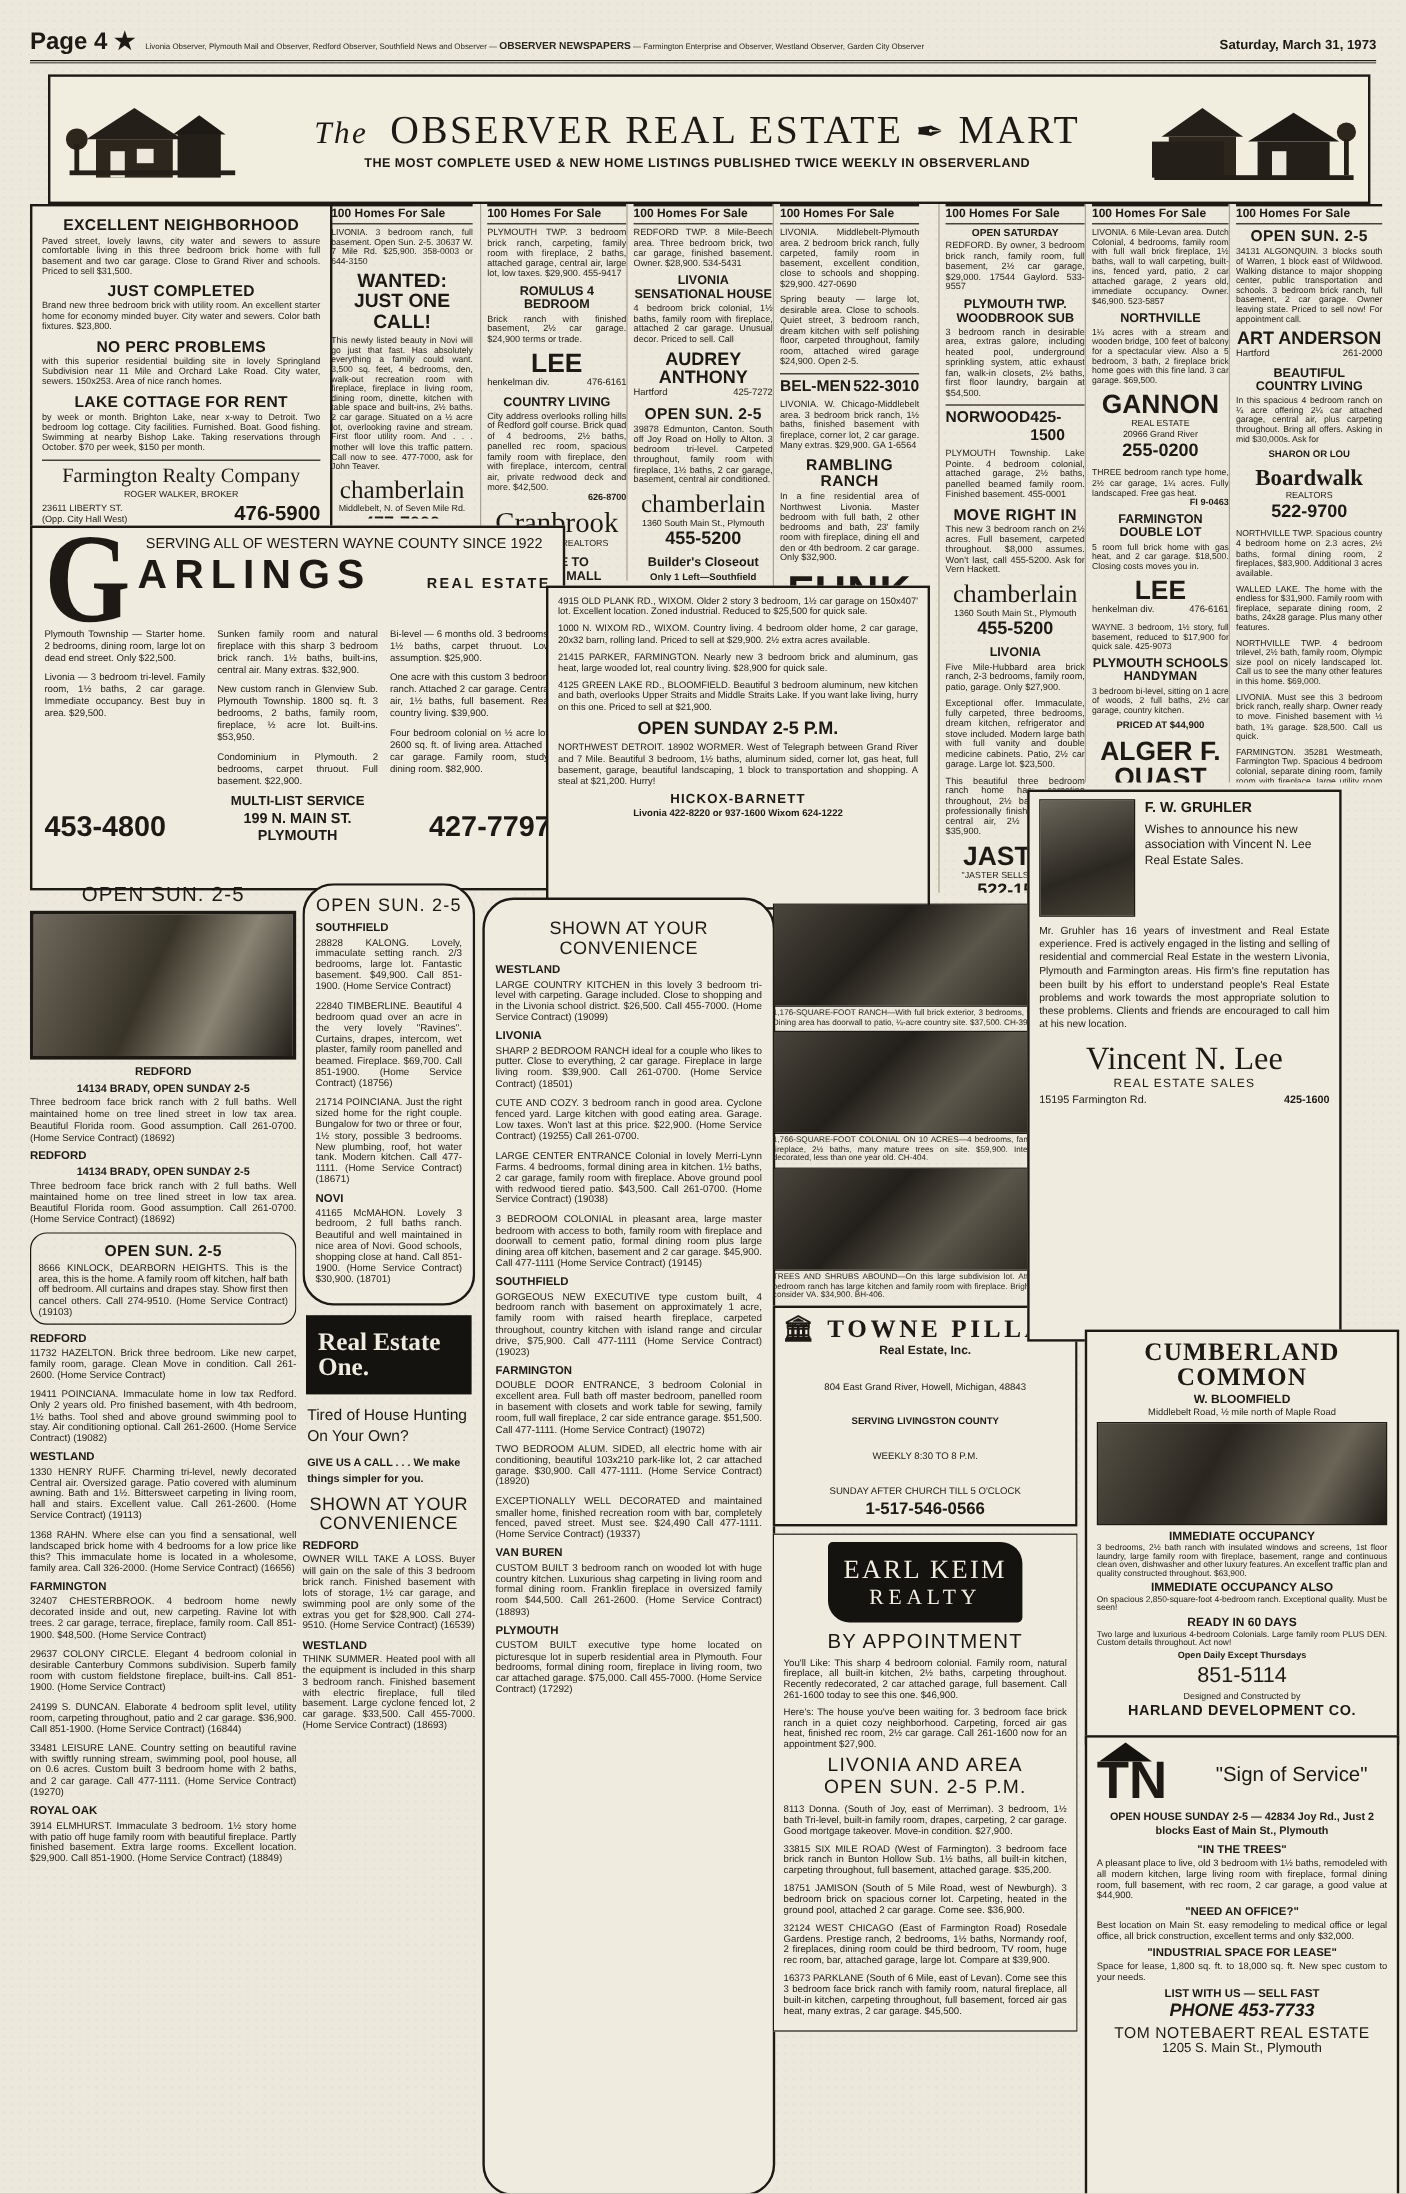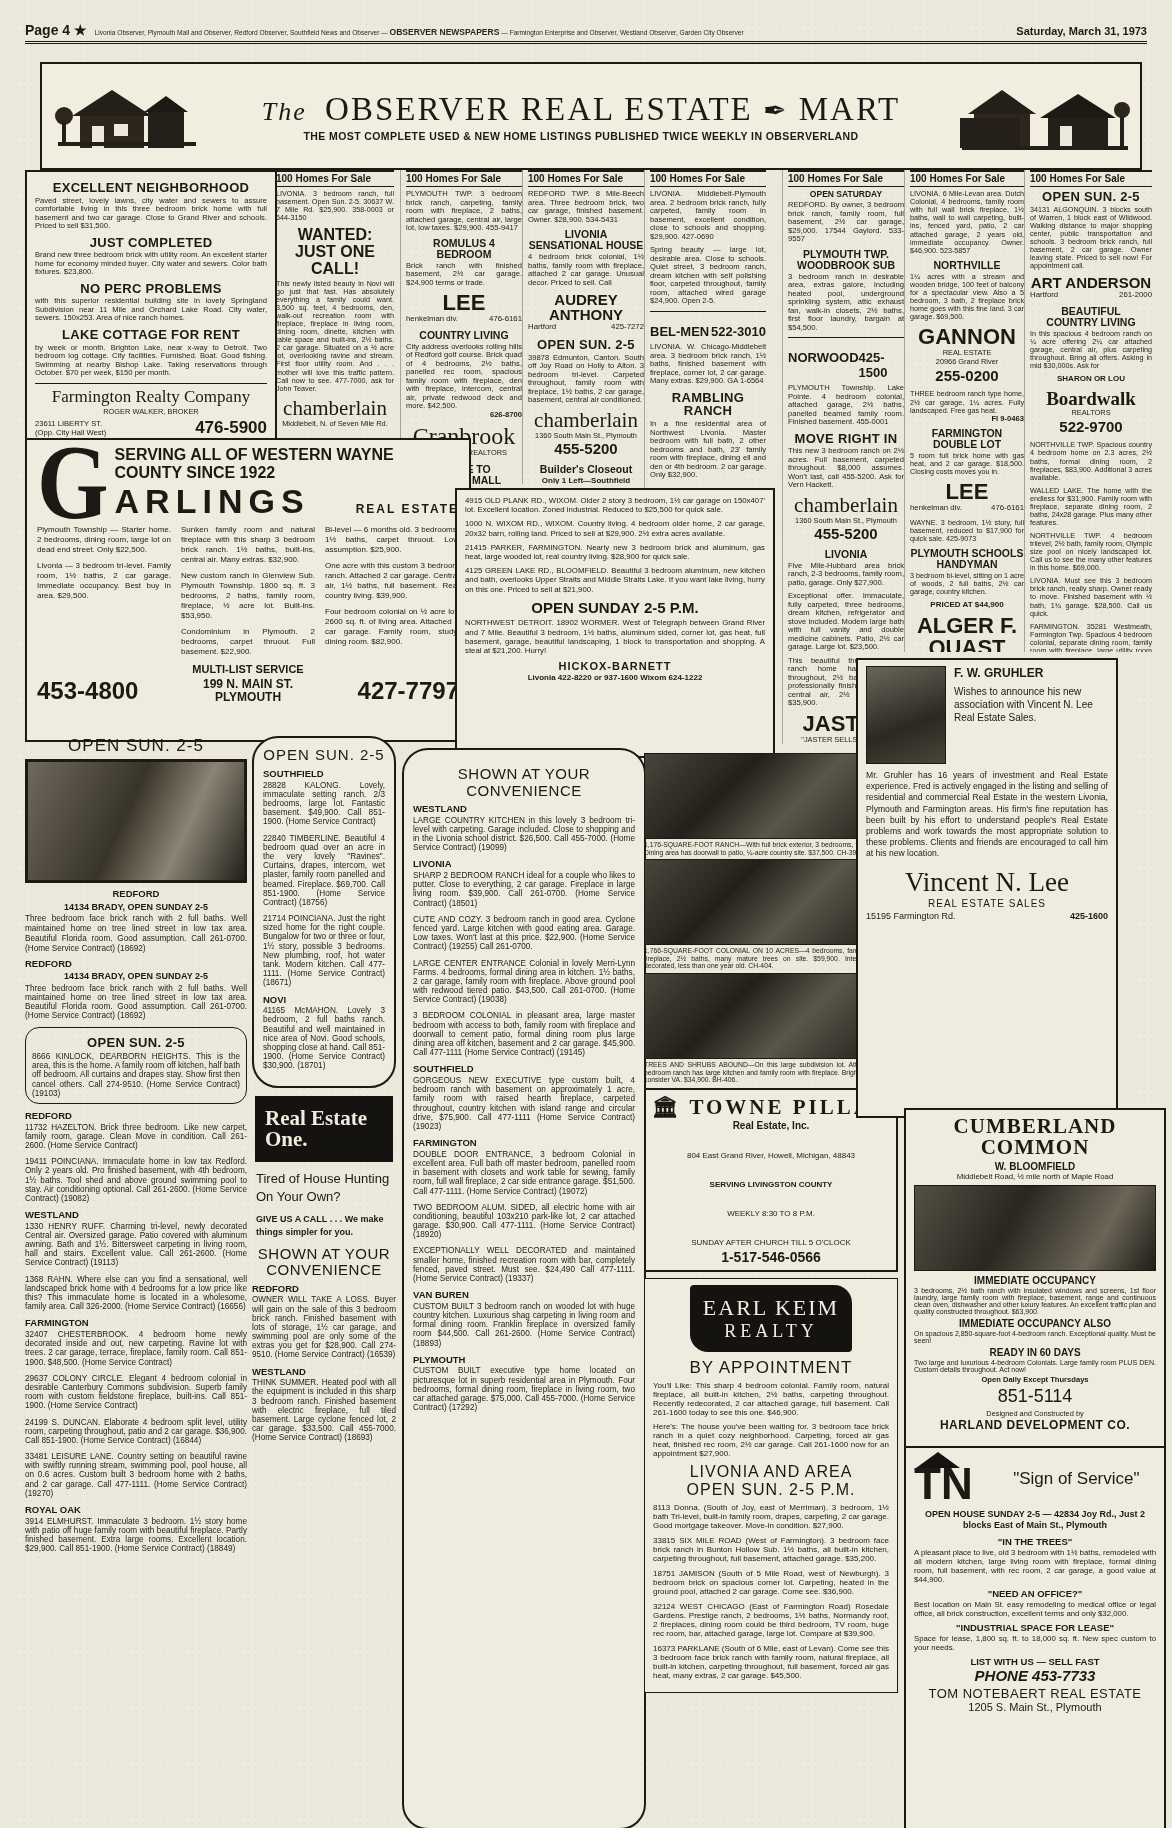--- a/index.html
+++ b/index.html
@@ -2,21 +2,21 @@
 <html><head>
 <meta charset="utf-8">
 <style>
   html,body{margin:0;padding:0;background:#c9c4b6;}
   .page{position:relative;width:1172px;height:1828px;background:#ece8db;color:#1d1a15;
         font-family:"Liberation Sans",sans-serif;overflow:hidden;
         background-image:radial-gradient(rgba(120,110,90,.06) 1px, transparent 1px);background-size:7px 7px;}
   .box{position:absolute;overflow:hidden;}
   
   .phead{display:flex;align-items:baseline;gap:8px;border-bottom:3px double #1d1a15;padding-bottom:3px;}
-  .phead .pg{font-weight:bold;font-size:14px;white-space:nowrap;}
+  .phead .pg{font-weight:bold;font-size:20px;white-space:nowrap;}
   .phead .papers{font-size:6.6px;white-space:nowrap;overflow:hidden;flex:1;color:#2a261f;}
   .phead .papers b{font-size:8.5px;}
   .phead .date{font-size:11px;font-weight:bold;white-space:nowrap;}
   
   .mast{border:2px solid #1d1a15;background:#f1eddf;display:flex;align-items:center;padding:4px 10px;gap:10px;}
   .mast .mid{flex:1;text-align:center;}
   .mtitle{font-family:"Liberation Serif",serif;font-size:33px;letter-spacing:2px;font-weight:normal;white-space:nowrap;}
   .mtitle .the{font-style:italic;font-size:26px;margin-right:8px;}
   .mtag{font-size:10.5px;font-weight:bold;letter-spacing:.4px;margin-top:2px;}
   .sketch{flex:0 0 auto;}
@@ -38,36 +38,36 @@
   .agency{text-align:center;margin:4px 0 6px;}
   .agname{font-weight:bold;font-size:15px;line-height:1;}
   .agname.lc{font-family:"Liberation Serif",serif;font-weight:normal;font-size:21px;}
   .agname.lcbig{font-family:"Liberation Serif",serif;font-weight:normal;font-size:24px;}
   .agname.serifbold{font-family:"Liberation Serif",serif;font-weight:bold;font-size:19px;}
   .agname.huge{font-size:36px;letter-spacing:1px;}
   .agname.big{font-size:22px;}
   .agsub{font-size:7.4px;margin-top:1px;}
   .agrow{display:flex;justify-content:space-between;font-size:7.8px;margin-top:1px;}
   .agph{font-size:15px;font-weight:bold;margin-top:1px;}
-  .duo{display:flex;justify-content:space-between;align-items:baseline;font-weight:bold;font-size:13px;margin:4px 0;border-top:1px solid #1d1a15;padding-top:13px;}
+  .duo{display:flex;justify-content:space-between;align-items:baseline;font-weight:bold;font-size:13px;margin:4px 0;border-top:1px solid #1d1a15;padding-top:3px;}
   .pwrap{margin:3px 0;}
   .photo{background:linear-gradient(135deg,#4a453c 0%,#23201b 35%,#5b564a 60%,#1d1a15 100%);border:1px solid #1d1a15;}
   .pcap{font-size:6.8px;text-align:justify;margin-top:2px;color:#26221b;}
   
   .bordered{border:2px solid #1d1a15;padding:6px 8px;background:#efebde;}
   .c{text-align:center;}
   .small{font-size:7.4px;}
   .farmsig{border-top:1px solid #1d1a15;margin-top:2px;padding-top:3px;}
   .farmsig .fname{font-family:"Liberation Serif",serif;font-size:17px;text-align:center;}
   .farmsig .frow{display:flex;justify-content:space-between;align-items:center;font-size:7.6px;margin-top:2px;}
   .farmsig .fphone{font-size:17px;font-weight:bold;}
   .garl{border:2px solid #1d1a15;background:#efebde;padding:6px 10px;}
   .garlG{font-size:92px;font-weight:bold;line-height:.8;font-family:"Liberation Serif",serif;transform:scaleY(1.15);}
   .garlname{font-size:34px;font-weight:bold;letter-spacing:6px;}
-  .garlserv{font-size:16px;font-weight:bold;text-align:left;}
+  .garlserv{font-size:12px;font-weight:normal;text-align:center;}
   .garlre{font-size:12px;font-weight:bold;letter-spacing:2px;}
   .garlcols{display:flex;gap:10px;font-size:8px;line-height:1.25;margin-top:4px;}
   .garlcols .gc{flex:1;text-align:justify;}
   .garlcols .gc p{margin:0 0 6px;}
   .garlfoot{display:flex;justify-content:space-between;align-items:center;margin-top:2px;}
   .garlfoot .gph{font-size:24px;font-weight:bold;}
   .garlfoot .gaddr{font-size:12px;font-weight:bold;text-align:center;line-height:1.1;}
   .garlml{text-align:center;font-size:11px;font-weight:bold;margin-top:0;}
   .hick{border:2px solid #1d1a15;background:#efebde;padding:6px 8px;font-size:7.8px;line-height:1.18;}
   .hick p{margin:0 0 5px;text-align:justify;}

